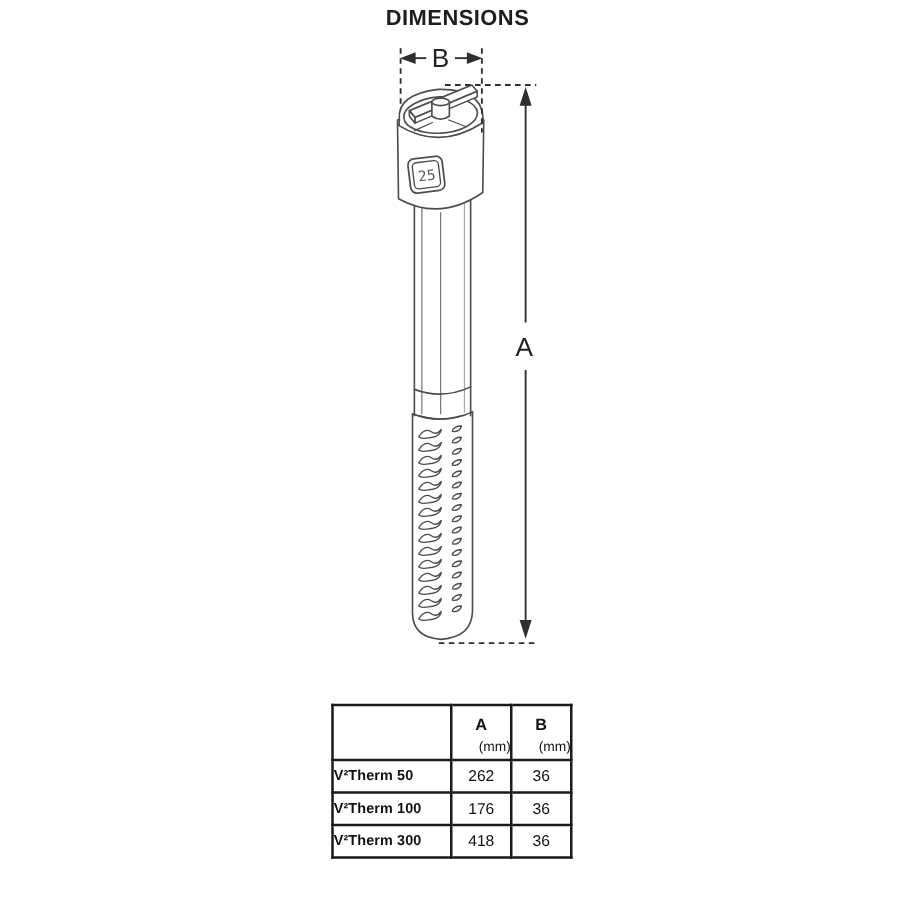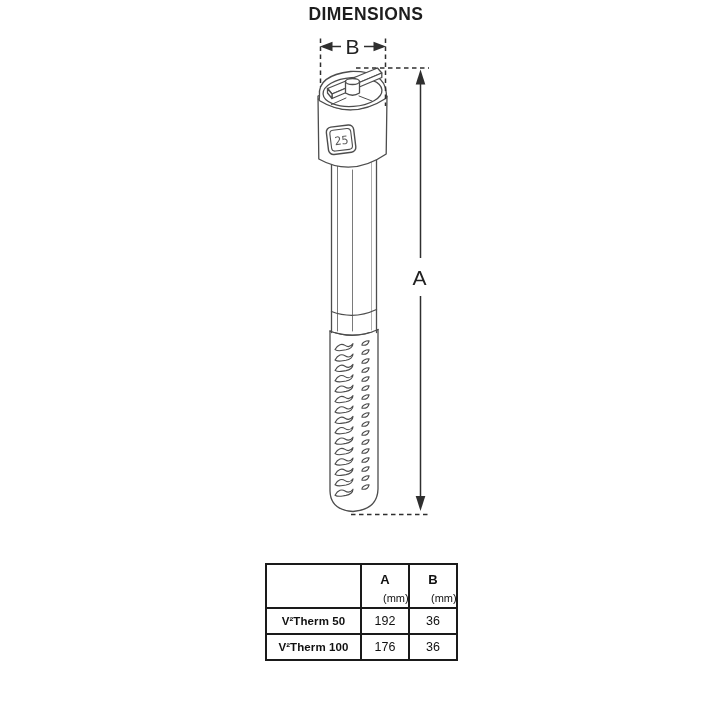--- a/index.html
+++ b/index.html
@@ -20,21 +20,21 @@
     border-collapse:collapse;table-layout:fixed;background:#fff;
   }
   .dims-table td{border:2px solid #1a1a1a;padding:0;vertical-align:middle;}
   .col-model{width:93px;}
   .col-a{width:46px;}
   .col-b{width:46px;}
   .hdr-cell{height:42px;text-align:center;}
   .hdr-letter{display:block;font-size:13px;font-weight:bold;line-height:15px;margin-top:4px;}
   .hdr-unit{display:block;font-size:11px;line-height:14px;margin-top:4px;padding-left:21px;}
   .row-cell{height:24px;}
-  .model-cell{font-size:11.5px;font-weight:bold;padding-left:5px;letter-spacing:.1px;text-align:center;}
+  .model-cell{font-size:11.5px;font-weight:bold;padding-left:5px;letter-spacing:.1px;}
   .num-cell{font-size:12.5px;text-align:center;}
 
   svg text{font-family:"Liberation Sans",sans-serif;}
   .dim-label{font-size:21px;fill:#222;}
   .lcd-text{font-family:"DejaVu Sans Mono",monospace;font-size:11.5px;fill:#5a5a5a;letter-spacing:0;}
 </style>
 </head>
 <body>
 
 <div class="stage">
@@ -155,23 +155,28 @@
         <span class="hdr-letter">A</span>
         <span class="hdr-unit">(mm)</span>
       </td>
       <td class="col-b hdr-cell">
         <span class="hdr-letter">B</span>
         <span class="hdr-unit">(mm)</span>
       </td>
     </tr>
     <tr>
       <td class="row-cell model-cell">V²Therm 50</td>
-      <td class="row-cell num-cell">192</td>
+      <td class="row-cell num-cell">262</td>
       <td class="row-cell num-cell">36</td>
     </tr>
     <tr>
       <td class="row-cell model-cell">V²Therm 100</td>
       <td class="row-cell num-cell">176</td>
       <td class="row-cell num-cell">36</td>
     </tr>
+    <tr>
+      <td class="row-cell model-cell">V²Therm 300</td>
+      <td class="row-cell num-cell">418</td>
+      <td class="row-cell num-cell">36</td>
+    </tr>
   </tbody>
     </table>
 </div>
 
 </body></html>

